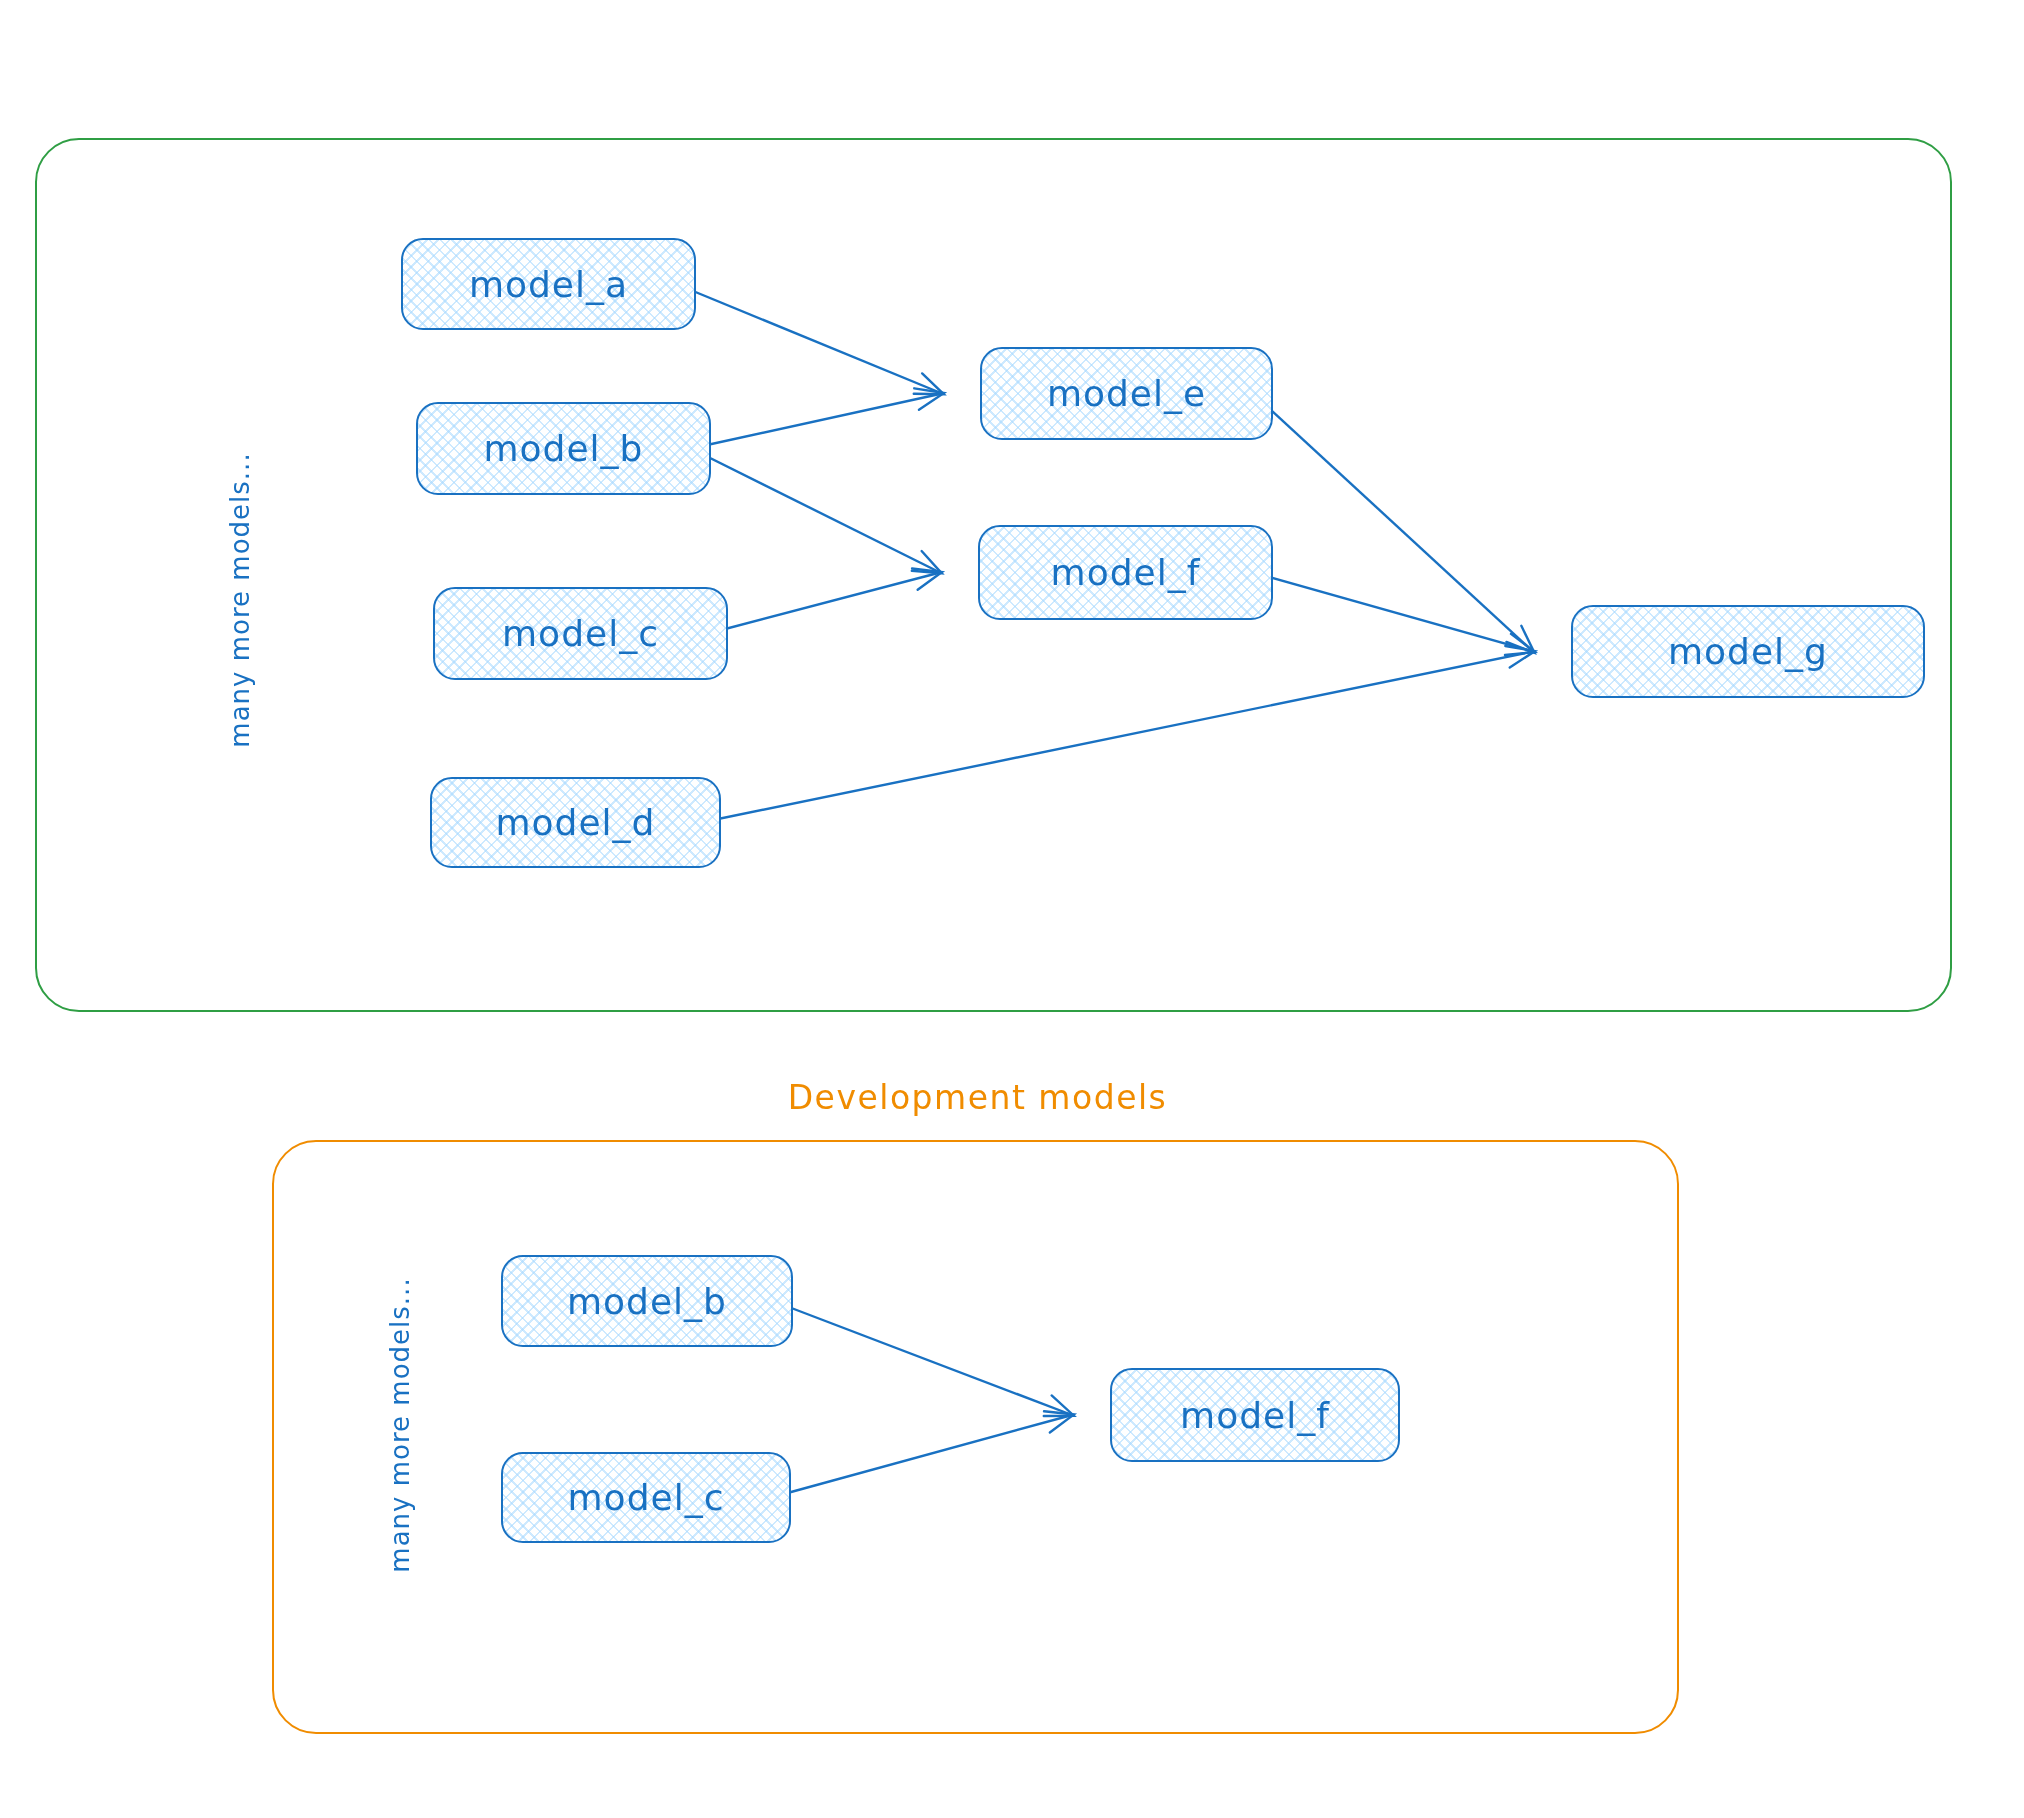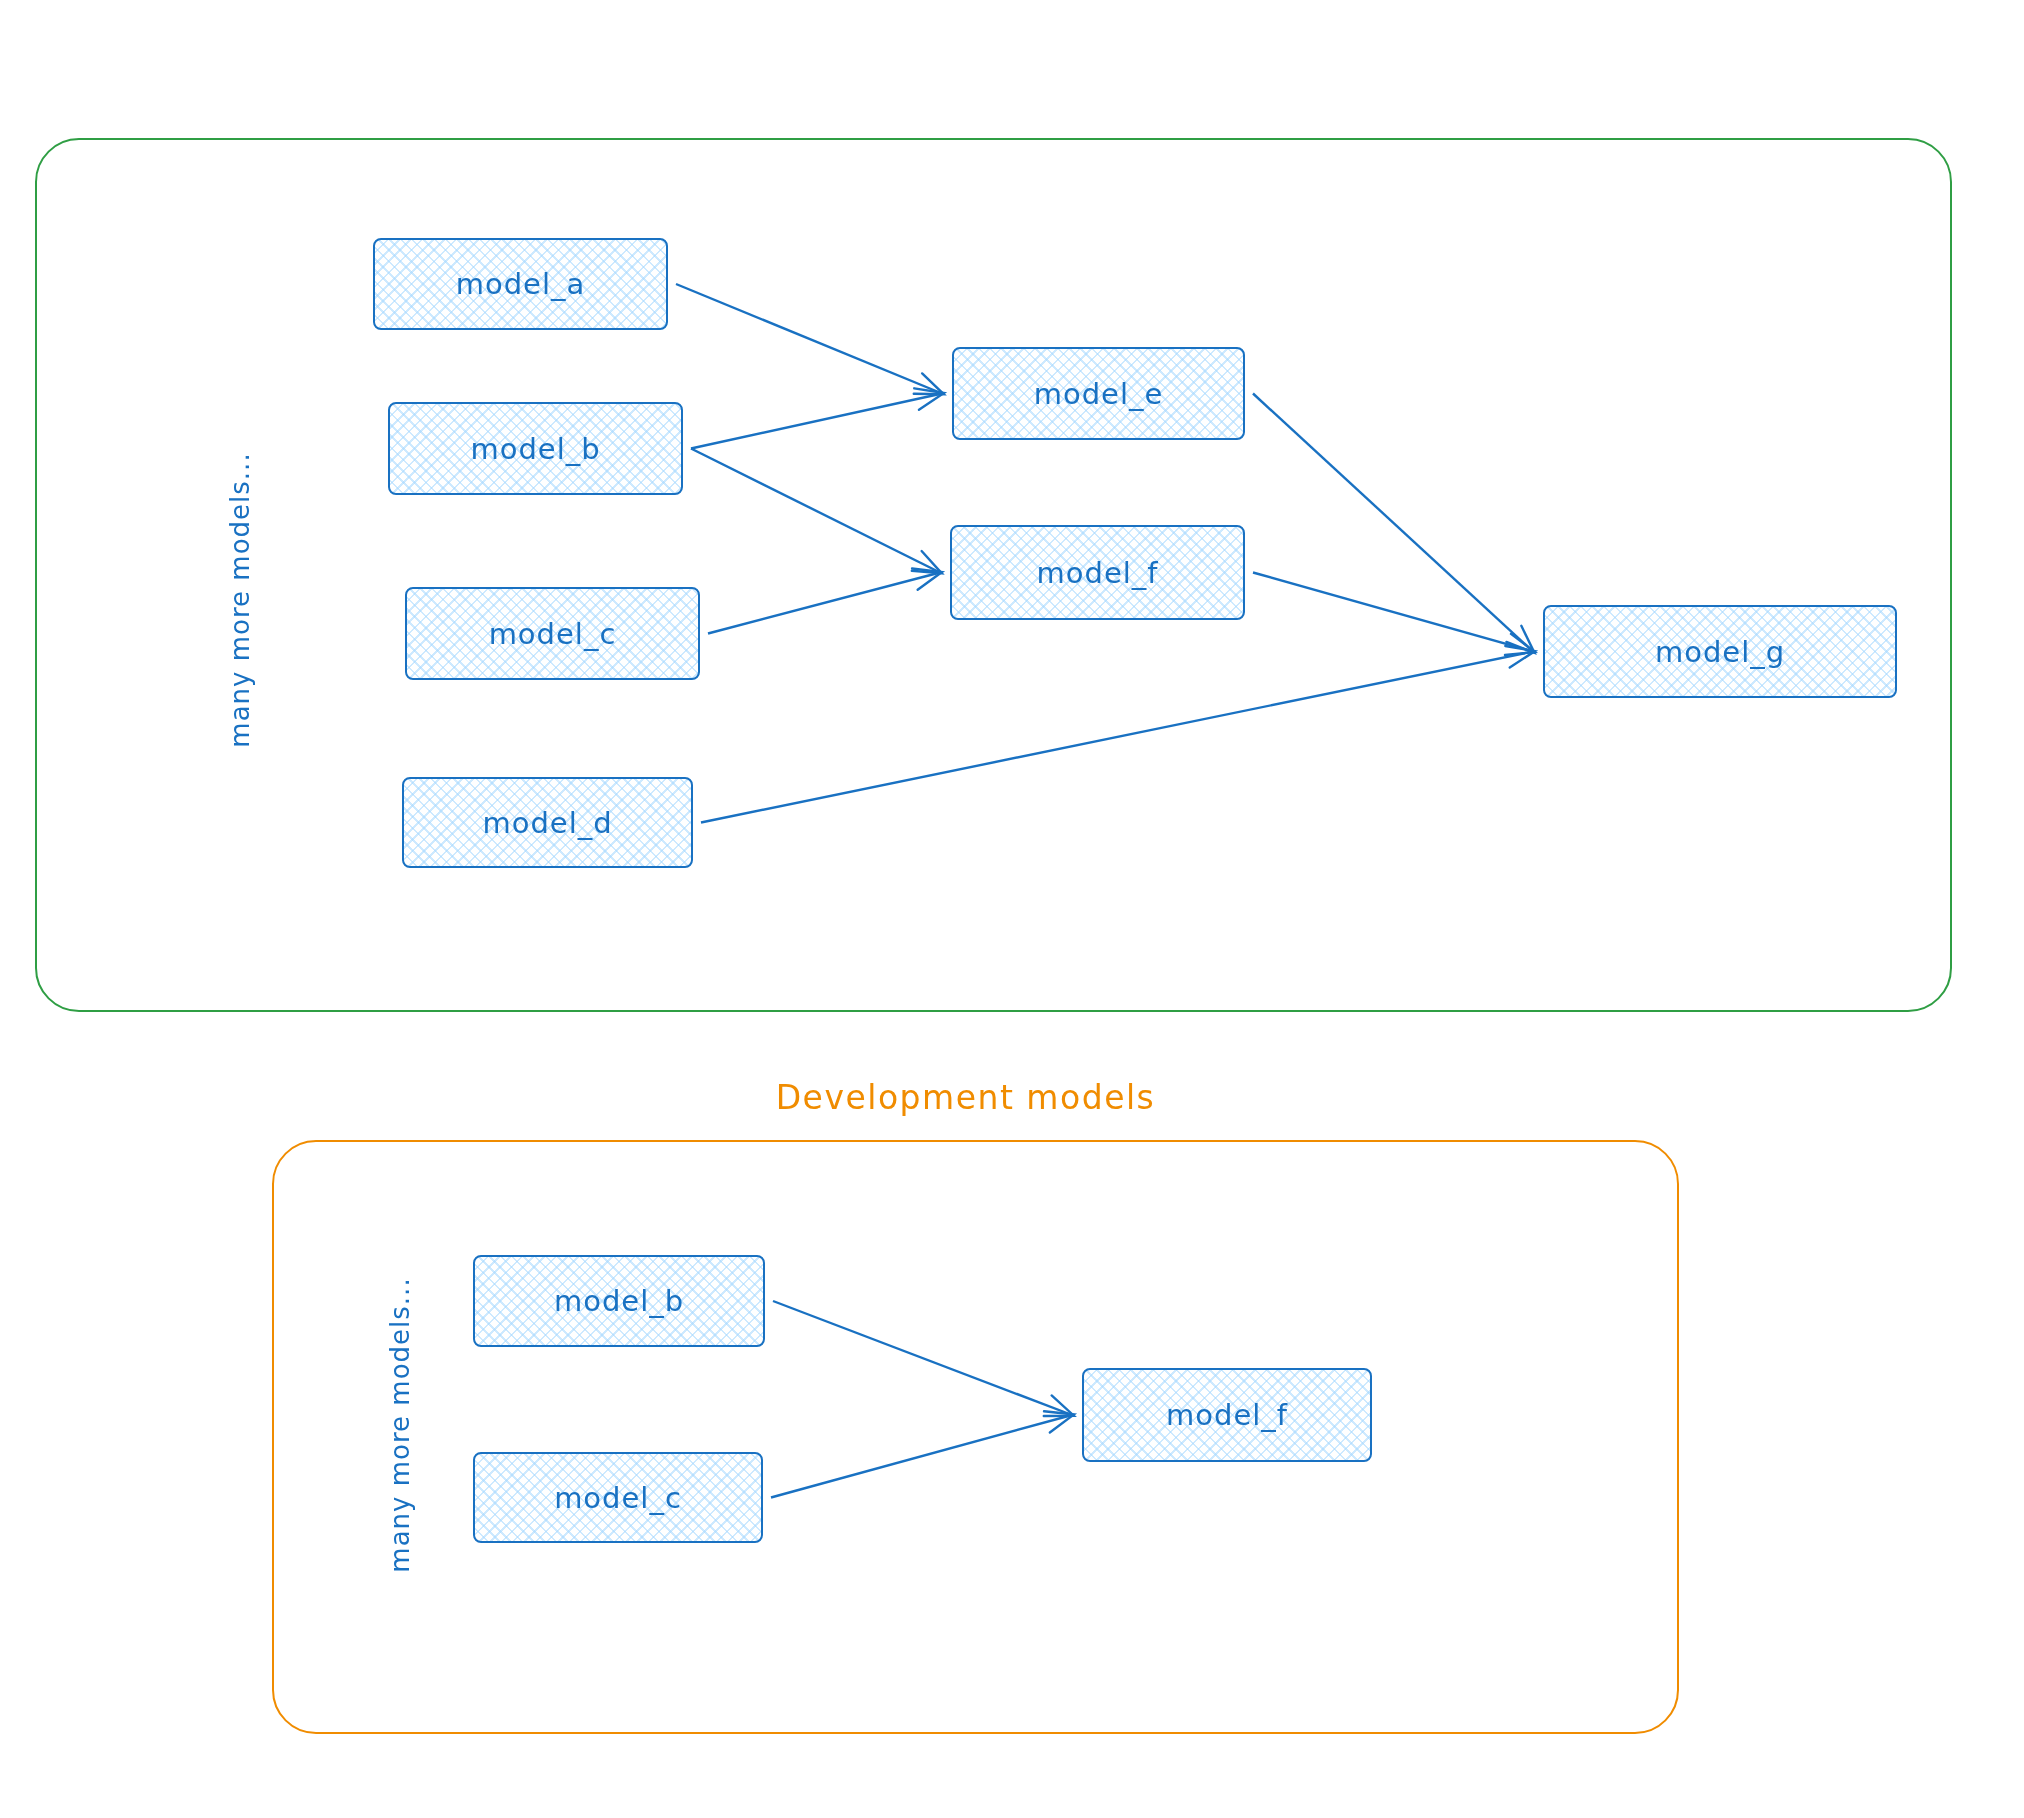--- a/index.html
+++ b/index.html
@@ -24,52 +24,53 @@
 
   
   .section-title {
     position: absolute;
     text-align: center;
     font-size: 33px;
     letter-spacing: 1.5px;
     font-weight: 500;
   }
   #title-production  { left: 35px;  top: 60px;   width: 1913px; color: var(--green); }
-  #title-development { left: 264px; top: 1078px; width: 1403px; color: var(--orange); }
+  #title-development { left: 276px; top: 1078px; width: 1403px; color: var(--orange); }
 
   
   .side-label {
     position: absolute;
     color: var(--blue);
     font-size: 26px;
     letter-spacing: 1px;
     white-space: nowrap;
     transform: translate(-50%, -50%) rotate(-90deg);
     font-weight: 500;
   }
   #side-production  { left: 240px; top: 600px;  }
   #side-development { left: 400px; top: 1425px; }
 
   
   .node {
     position: absolute;
     box-sizing: border-box;
     border: 2.5px solid var(--blue);
-    border-radius: 8px;
+    border-radius: 22px;
     display: flex;
     align-items: center;
     justify-content: center;
     color: var(--blue);
-    font-size: 29px;
+    font-size: 36px;
     letter-spacing: 1px;
     font-weight: 500;
     background:
       repeating-linear-gradient(45deg,  var(--hatch) 0 1.8px, transparent 1.8px 8px),
       repeating-linear-gradient(135deg, var(--hatch) 0 1.8px, transparent 1.8px 8px),
       #ffffff;
+    margin-left: 28px;
   }
   #n-prod_a { left: 373px;  top: 238px;  width: 295px; height: 92px; }
   #n-prod_b { left: 388px;  top: 402px;  width: 295px; height: 93px; }
   #n-prod_c { left: 405px;  top: 587px;  width: 295px; height: 93px; }
   #n-prod_d { left: 402px;  top: 777px;  width: 291px; height: 91px; }
   #n-prod_e { left: 952px;  top: 347px;  width: 293px; height: 93px; }
   #n-prod_f { left: 950px;  top: 525px;  width: 295px; height: 95px; }
   #n-prod_g { left: 1543px; top: 605px;  width: 354px; height: 93px; }
   #n-dev_b  { left: 473px;  top: 1255px; width: 292px; height: 92px; }
   #n-dev_c  { left: 473px;  top: 1452px; width: 290px; height: 91px; }

